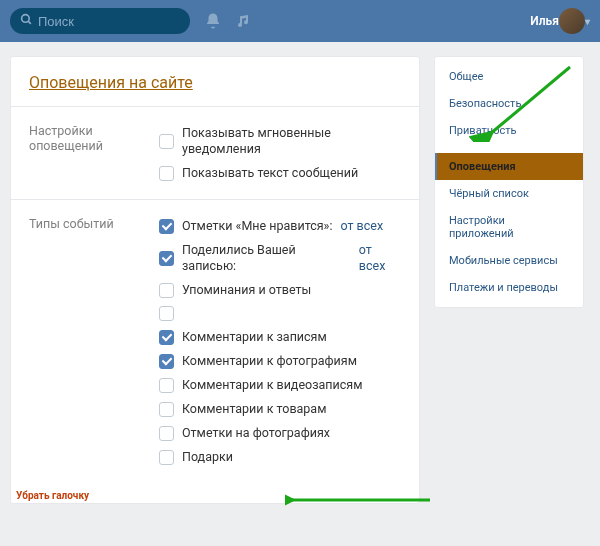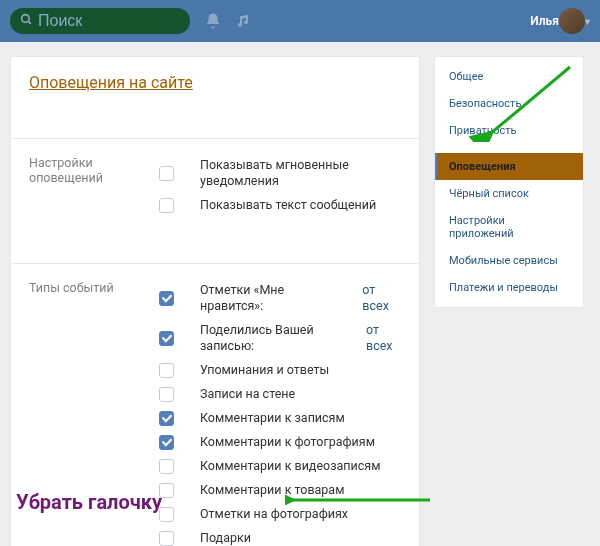--- a/index.html
+++ b/index.html
@@ -26,28 +26,28 @@
     position: relative;
     display: flex;
     align-items: center;
   }
   .search-icon {
     position: absolute;
     left: 10px;
     color: #8aa9c7;
   }
   .search-input {
-    background: #14532d;
+    background: #0c4a6e;
     border: none;
     border-radius: 14px;
     height: 26px;
     width: 180px;
     padding: 0 12px 0 28px;
     color: #d6e2ef;
-    font-size: 16px;
+    font-size: 13px;
     outline: none;
   }
   .search-input::placeholder { color: #8aa9c7; }
   .topbar-icon {
     color: #8aa9c7;
     cursor: pointer;
     display: flex;
     align-items: center;
   }
   .topbar-spacer { flex: 1; }
@@ -89,35 +89,34 @@
   .panel-title {
     font-size: 16px;
     padding: 0 18px 14px 18px;
     color: #a16207;
     text-decoration: underline;
   }
   .section {
     display: flex;
     border-top: 1px solid #e7e8ec;
     padding: 14px 18px;
-    margin-top: 32px;
   }
   .section:first-of-type { border-top: 1px solid #e7e8ec; }
   .section-label {
     width: 130px;
     color: #828282;
     font-size: 12.5px;
     padding-top: 2px;
     flex-shrink: 0;
   }
   .section-body { flex: 1; }
   .check-row {
     display: flex;
     align-items: center;
-    gap: 26px;
+    gap: 8px;
     padding: 4px 0;
     line-height: 16px;
   }
   .checkbox {
     width: 15px; height: 15px;
     border: 1px solid #c4cbd4;
     border-radius: 3px;
     background: #fff;
     flex-shrink: 0;
     display: flex;
@@ -162,23 +161,23 @@
     background: #5181b8;
   }
 
   
   .arrow {
     position: absolute;
     pointer-events: none;
   }
   .annotation-text {
     position: absolute;
-    color: #701a75;
+    color: #c2410c;
     font-weight: 700;
-    font-size: 20px;
+    font-size: 10px;
     pointer-events: none;
   }
 </style>
 </head>
 <body>
 
 <div class="topbar">
   <div class="search-wrap">
     <span class="search-icon">
       <svg width="13" height="13" viewBox="0 0 24 24" fill="none" stroke="currentColor" stroke-width="3">
@@ -237,21 +236,20 @@
             <span class="checkbox checked"></span>
             <span class="check-label">Поделились Вашей записью:</span>
             <span class="check-link"> от всех</span>
           </div>
           <div class="check-row">
             <span class="checkbox"></span>
             <span class="check-label">Упоминания и ответы</span>
           </div>
           <div class="check-row">
             <span class="checkbox"></span>
-            <span class="check-label">Записи на стене</span>
           </div>
           <div class="check-row">
             <span class="checkbox checked"></span>
             <span class="check-label">Комментарии к записям</span>
           </div>
           <div class="check-row">
             <span class="checkbox checked"></span>
             <span class="check-label">Комментарии к фотографиям</span>
           </div>
           <div class="check-row">

